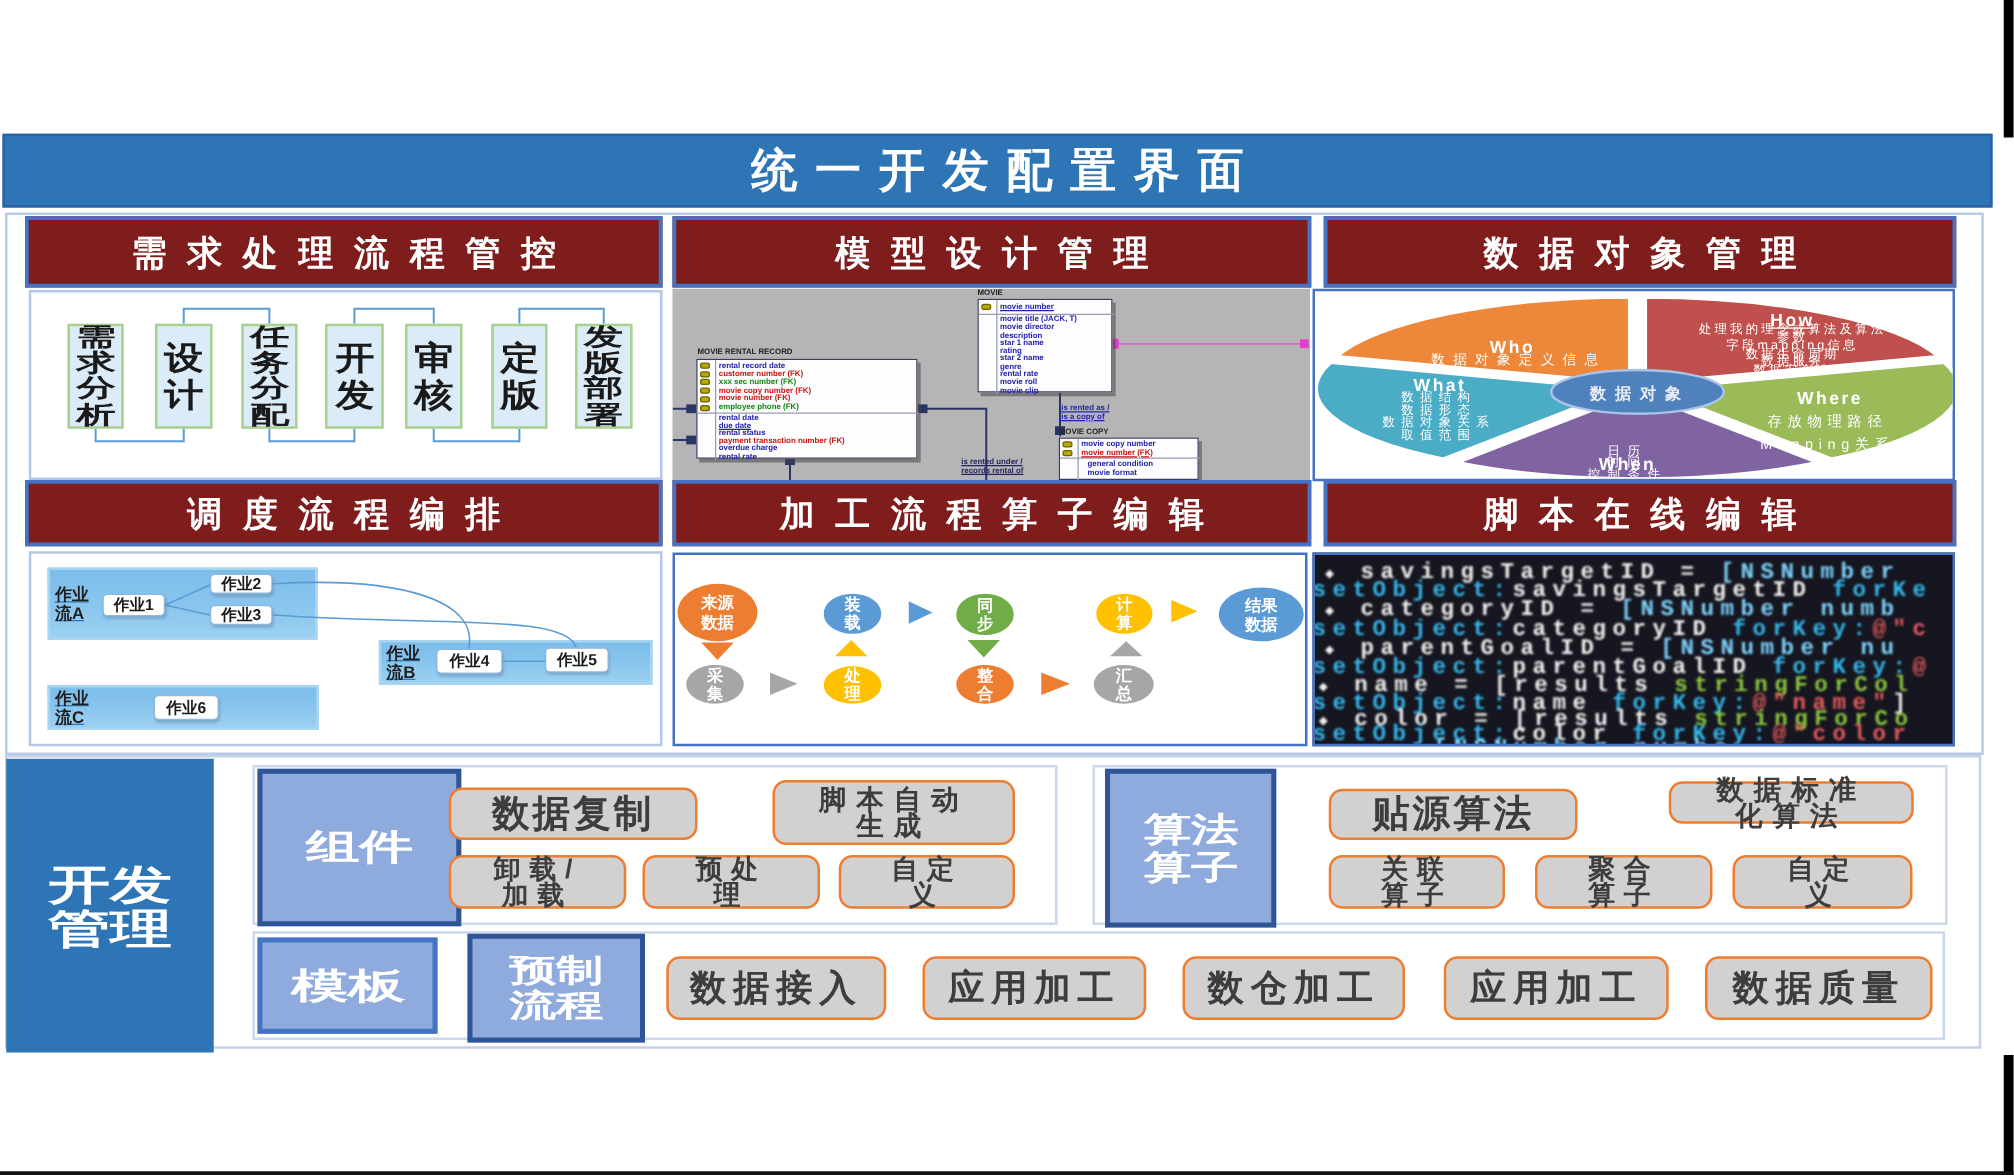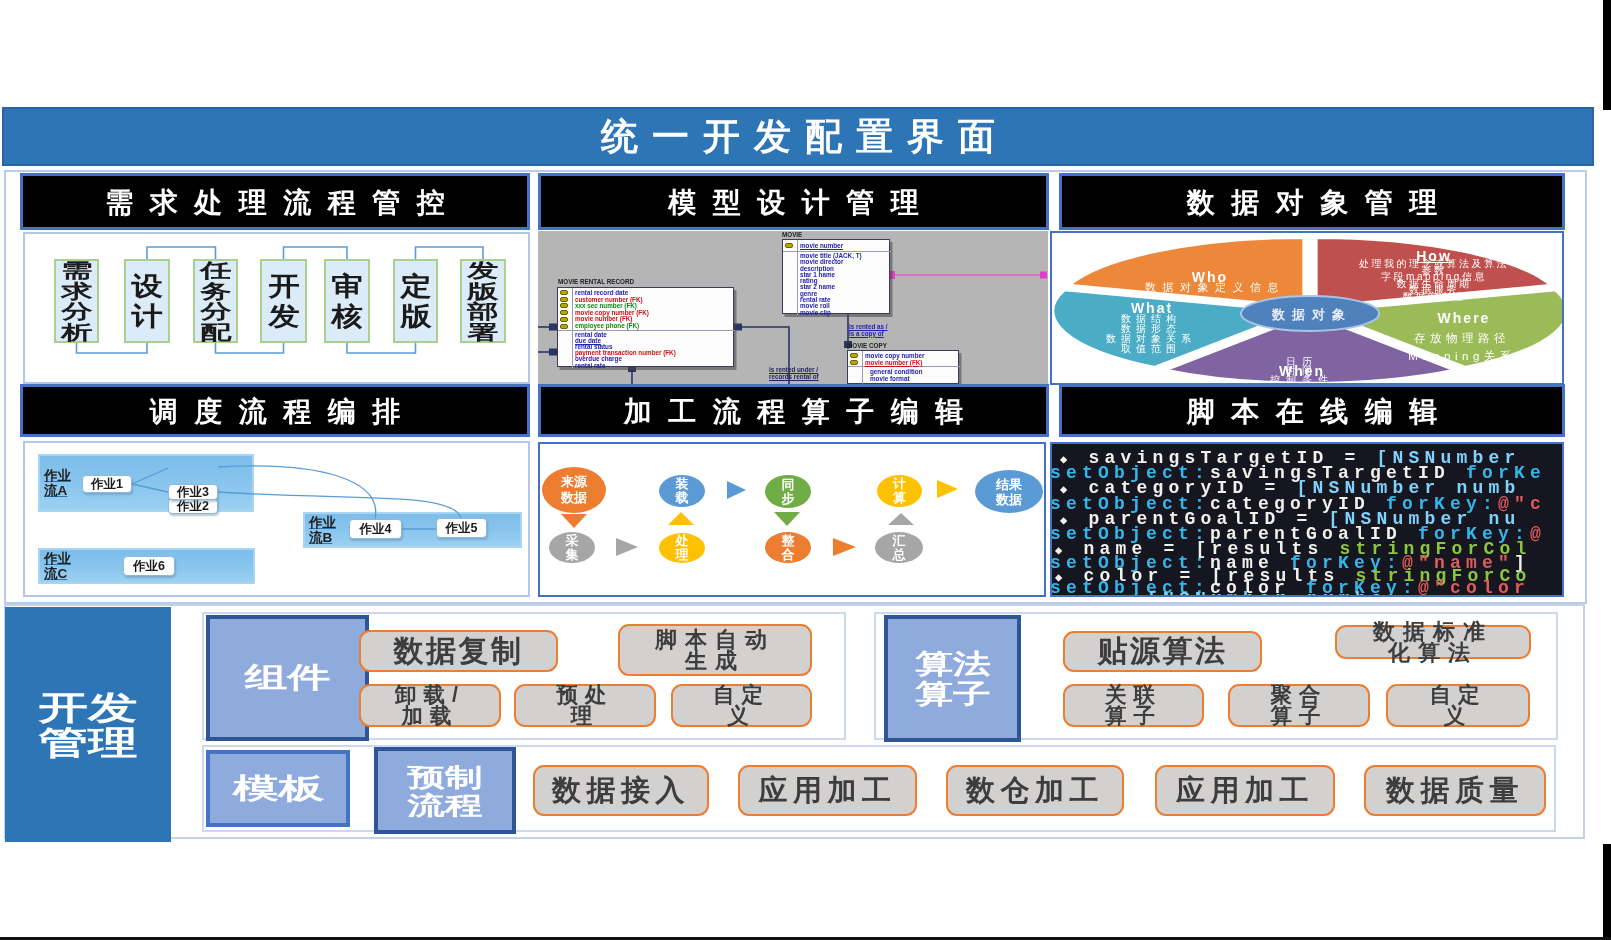--- a/index.html
+++ b/index.html
@@ -1,20 +1,20 @@
 <!DOCTYPE html>
 <html><head>
 <meta charset="utf-8">
 <style>
 *{margin:0;padding:0;box-sizing:border-box;}
 html,body{width:1611px;height:940px;background:#fff;overflow:hidden;}
 body{font-family:"Liberation Sans",sans-serif;}
 #root{position:relative;width:1611px;height:940px;background:#fff;}
 .abs{position:absolute;}
-.hdrbox{position:absolute;background:#000000;border:3px solid #4472c4;color:#fff;font-weight:bold;font-size:28px;letter-spacing:16.5px;display:flex;align-items:center;justify-content:center;text-indent:16.5px;padding-top:2px;}
+.hdrbox{position:absolute;background:#7f1d1d;border:3px solid #4472c4;color:#fff;font-weight:bold;font-size:28px;letter-spacing:16.5px;display:flex;align-items:center;justify-content:center;text-indent:16.5px;padding-top:2px;}
 .panel{position:absolute;background:#fff;border:2px solid #b4c7e7;}
 .bluebox{position:absolute;background:#8faadc;border:4px solid #4472c4;color:#fff;font-weight:bold;display:flex;align-items:center;justify-content:center;text-align:center;}
 .btn{position:absolute;background:#d3d0d0;border:2.5px solid #ed7d31;border-radius:11px;color:#3d3d3d;font-weight:bold;display:flex;align-items:center;justify-content:center;text-align:center;}
 .grp{position:absolute;border:2px solid #ccd9ec;background:#fff;}
 .vbox{position:absolute;background:#dcebf8;border:2px solid #a9d18e;color:#1a1a1a;font-weight:bold;display:flex;align-items:center;justify-content:center;text-align:center;font-size:26px;line-height:30px;}
 .vbox span{display:inline-block;transform:scaleX(1.2);}
 .vbox.v4{font-size:19.5px;line-height:20.5px;}
 .vbox.v4 span{transform:scaleX(1.6);}
 .flow{position:absolute;background:linear-gradient(180deg,#7bbce9 0%,#8ac6ee 55%,#9ed2f2 100%);box-shadow:inset 0 0 0 2px #a8d6f2;}
 .flowlbl{position:absolute;color:#1f1f1f;font-weight:bold;font-size:13.5px;line-height:15px;text-decoration:underline;text-decoration-color:#2e75b6;}
@@ -170,21 +170,21 @@
       <path d="M109 43 L145 51"></path>
       <path d="M195 26 C 300 20, 360 40, 352 78"></path>
       <path d="M195 51 C 330 60, 430 50, 438 77"></path>
       <path d="M379 88 L413 88"></path>
     </g>
   </svg>
   <div class="flowlbl" style="left:44px;top:468px;">作业<br>流A</div>
   <div class="flowlbl" style="left:309px;top:515px;">作业<br>流B</div>
   <div class="flowlbl" style="left:44px;top:551px;">作业<br>流C</div>
   <div class="job" style="left:82px;top:475px;width:50px;height:18px;">作业1</div>
-  <div class="job" style="left:168px;top:459px;width:50px;height:16px;margin-top:39px;">作业2</div>
+  <div class="job" style="left:168px;top:459px;width:50px;height:16px;">作业2</div>
   <div class="job" style="left:168px;top:484px;width:50px;height:16px;">作业3</div>
   <div class="job" style="left:349px;top:519px;width:53px;height:20px;">作业4</div>
   <div class="job" style="left:436px;top:518px;width:51px;height:20px;">作业5</div>
   <div class="job" style="left:123px;top:556px;width:52px;height:20px;">作业6</div>
   <div class="panel" id="c2r2" style="left:538px;top:442px;width:508px;height:155px;border-color:#4472c4;"></div>
   <div class="ell" style="left:542px;top:467px;width:64px;height:46px;background:#ed7d31;font-size:13px;line-height:16px;">来源<br>数据</div>
   <div class="ell" style="left:659px;top:475px;width:46px;height:32px;background:#5b9bd5;font-size:13px;line-height:14px;">装<br>载</div>
   <div class="abs" style="left:727px;top:481px;width:0;height:0;border-left:19px solid #5b9bd5;border-top:9px solid transparent;border-bottom:9px solid transparent;"></div>
   <div class="ell" style="left:765px;top:475px;width:46px;height:33px;background:#70ad47;font-size:13px;line-height:14px;">同<br>步</div>
   <div class="ell" style="left:877px;top:475px;width:45px;height:32px;background:#ffc000;font-size:13px;line-height:14px;">计<br>算</div>

